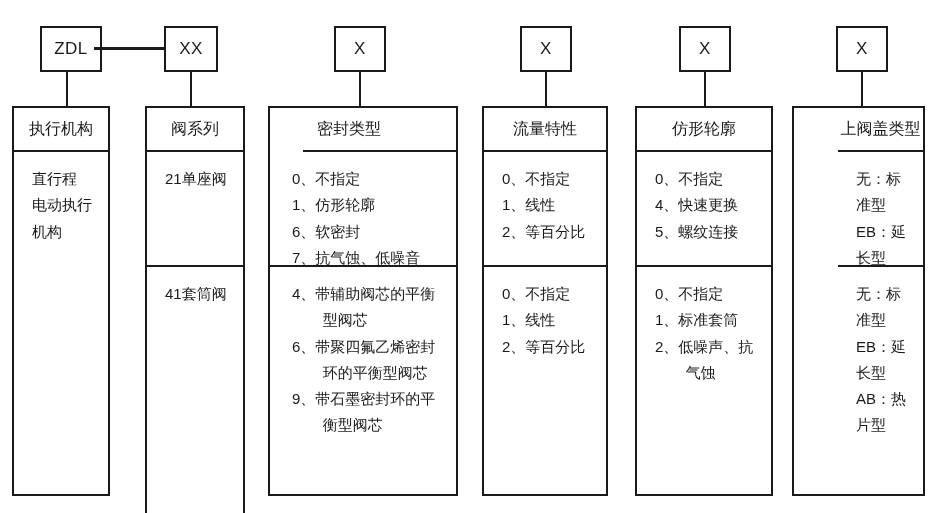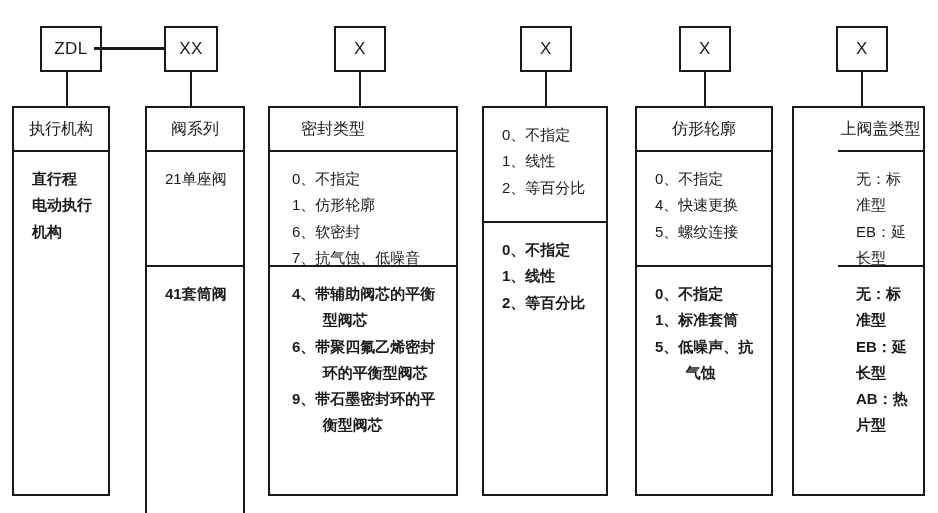--- a/index.html
+++ b/index.html
@@ -57,35 +57,35 @@
     height: 44px;
     min-height: 44px;
     display: flex;
     align-items: center;
     justify-content: center;
     font-size: 16px;
     box-sizing: border-box;
   }
   .col-header.left-align {
     justify-content: flex-start;
-    padding-left: 31px;
+    padding-left: 14px;
+    margin-left: 33px;
   }
   .cell {
     box-sizing: border-box;
     padding: 14px 10px 10px 14px;
     font-size: 15px;
     line-height: 1.75;
     overflow: hidden;
   }
   .cell.divided {
     border-bottom: 2px solid #1a1a1a;
   }
   .cell.grow {
     flex: 1 1 auto;
-    font-weight: bold;
   }
   .entry {
     white-space: pre-line;
     margin: 0;
   }
   
   .entry.hang {
     padding-left: 2.05em;
     text-indent: -2.05em;
   }
@@ -157,20 +157,21 @@
       <p class="entry">7、抗气蚀、低噪音</p>
     </div>
     <div class="cell grow pad-wide">
       <p class="entry hang">4、带辅助阀芯的平衡型阀芯</p>
       <p class="entry hang">6、带聚四氟乙烯密封环的平衡型阀芯</p>
       <p class="entry hang">9、带石墨密封环的平衡型阀芯</p>
     </div>
   </div>
 
   <div class="column" style="left:482px; top:106px; width:126px; height:390px;">
+    <div class="col-header">流量特性</div>
     <div class="cell divided pad-mid" style="height:115px;">
       <p class="entry">0、不指定</p>
       <p class="entry">1、线性</p>
       <p class="entry">2、等百分比</p>
     </div>
     <div class="cell grow pad-mid">
       <p class="entry">0、不指定</p>
       <p class="entry">1、线性</p>
       <p class="entry">2、等百分比</p>
     </div>
@@ -179,21 +180,21 @@
   <div class="column" style="left:635px; top:106px; width:138px; height:390px;">
     <div class="col-header">仿形轮廓</div>
     <div class="cell divided pad-mid" style="height:115px;">
       <p class="entry">0、不指定</p>
       <p class="entry">4、快速更换</p>
       <p class="entry">5、螺纹连接</p>
     </div>
     <div class="cell grow pad-mid">
       <p class="entry">0、不指定</p>
       <p class="entry">1、标准套筒</p>
-      <p class="entry hang">5、低噪声、抗气蚀</p>
+      <p class="entry hang">2、低噪声、抗气蚀</p>
     </div>
   </div>
 
   <div class="column" style="left:792px; top:106px; width:133px; height:390px;padding-left:44px;">
     <div class="col-header">上阀盖类型</div>
     <div class="cell divided pad-mid" style="height:115px;">
       <p class="entry">无：标准型</p>
       <p class="entry">EB：延长型</p>
       <p class="entry">AB：热片型</p>
     </div>

